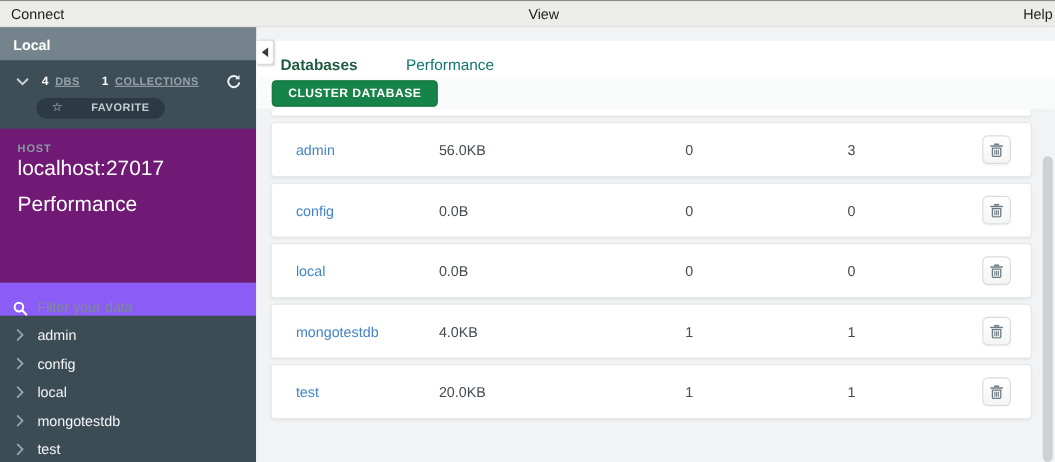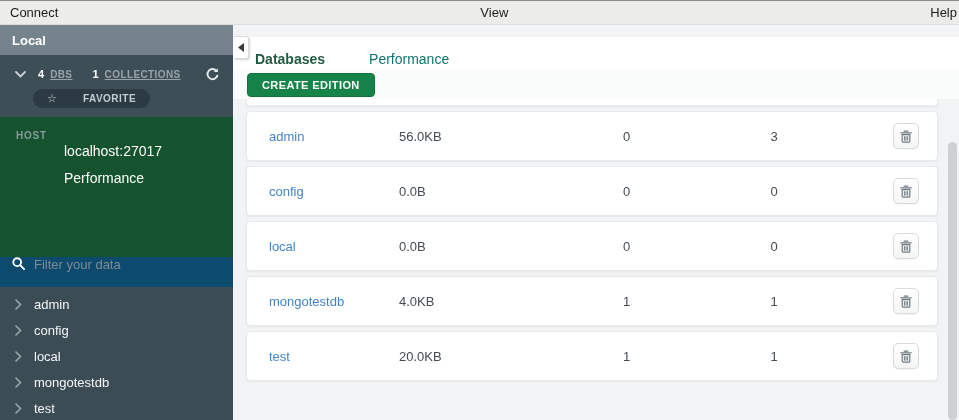--- a/index.html
+++ b/index.html
@@ -21,25 +21,25 @@
   .stats-row { display:flex; align-items:center; gap:6px; }
   .chev-down-btn { width:16px; height:16px; display:flex; align-items:center; justify-content:center; cursor:pointer; }
   .stat-num { font-size:11px; font-weight:bold; color:#FFFFFF; margin-left:4px; }
   .stat-label { font-size:10px; font-weight:bold; color:#97A3AA; letter-spacing:.4px; margin-right:10px;text-decoration:underline; }
   .refresh-btn { margin-left:auto; width:18px; height:18px; display:flex; align-items:center;
     justify-content:center; color:#E8EDEF; cursor:pointer; }
   .favorite-pill { display:inline-flex; align-items:center; gap:5px; background:#2B3A43;
     border-radius:11px; padding:4px 14px; margin:6px 0 0 21px; cursor:pointer; }
   .favorite-pill .star { color:#C3CCD1; font-size:11px; line-height:1; }
   .favorite-pill .txt { font-size:10px; font-weight:bold; color:#C3CCD1; letter-spacing:.5px;padding-left:21px; }
-  .sidebar-details { height:140px; background:#14532d; padding:13px 16px; flex:none; }
+  .sidebar-details { height:140px; background:#701a75; padding:13px 16px; flex:none; }
   .detail-group { margin-bottom:11px; }
   .detail-label { font-size:10px; font-weight:bold; color:#8C9AA1; letter-spacing:.8px; margin-bottom:2px; }
-  .detail-value { font-size:14px; color:#FFFFFF;margin-left:48px; }
-  .sidebar-filter { height:30px; background:#0c4a6e; display:flex; align-items:flex-start;
+  .detail-value { font-size:19px; color:#FFFFFF; }
+  .sidebar-filter { height:30px; background:#8b5cf6; display:flex; align-items:flex-end;
     padding:0 12px; gap:9px; flex:none; }
   .sidebar-filter input { background:transparent; border:none; outline:none; color:#DDE3E6;
     font-size:13px; width:170px; font-family:"Liberation Sans", sans-serif; }
   .sidebar-filter input::placeholder { color:#7E8C94; }
   .search-icon { color:#FFFFFF; display:flex; }
   .sidebar-list { flex:1; padding-top:4px; }
   .db-item { height:26px; display:flex; align-items:center; gap:12px; padding-left:15px; cursor:pointer; }
   .db-item .chev { color:#9AA6AD; display:flex; }
   .db-item .name { font-size:13px; color:#F4F6F7; }
 
@@ -198,21 +198,21 @@
     <div class="tab active">
       <span>Databases</span>
       <div class="tab-underline"></div>
     </div>
     <div class="tab inactive">
       <span>Performance</span>
     </div>
   </div>
 
   <div class="button-row">
-    <button class="create-db-btn">CREATE EDITION</button>
+    <button class="create-db-btn">CLUSTER DATABASE</button>
   </div>
 
   <div class="content">
     <div class="partial-row"></div>
 
     <div>
 
         <div class="db-row">
           <span class="c-name">
             <a>admin</a>

